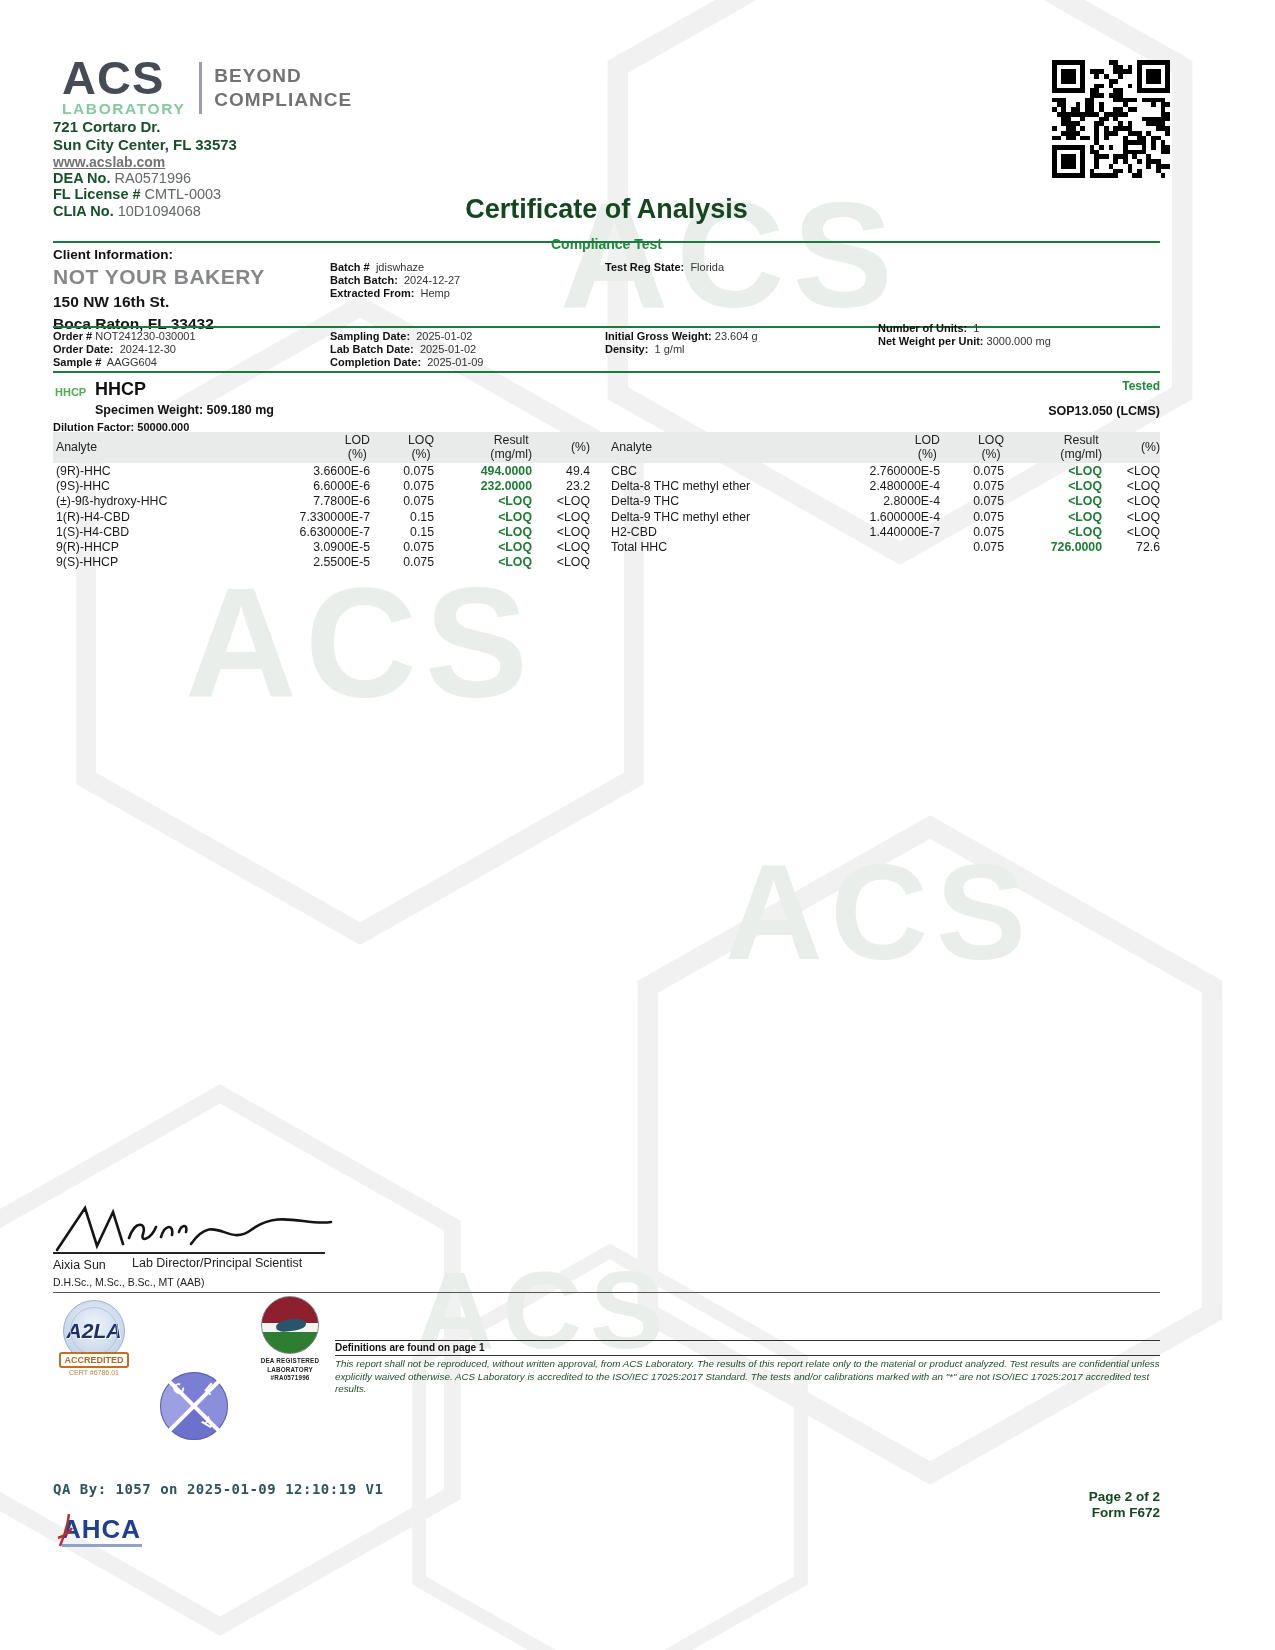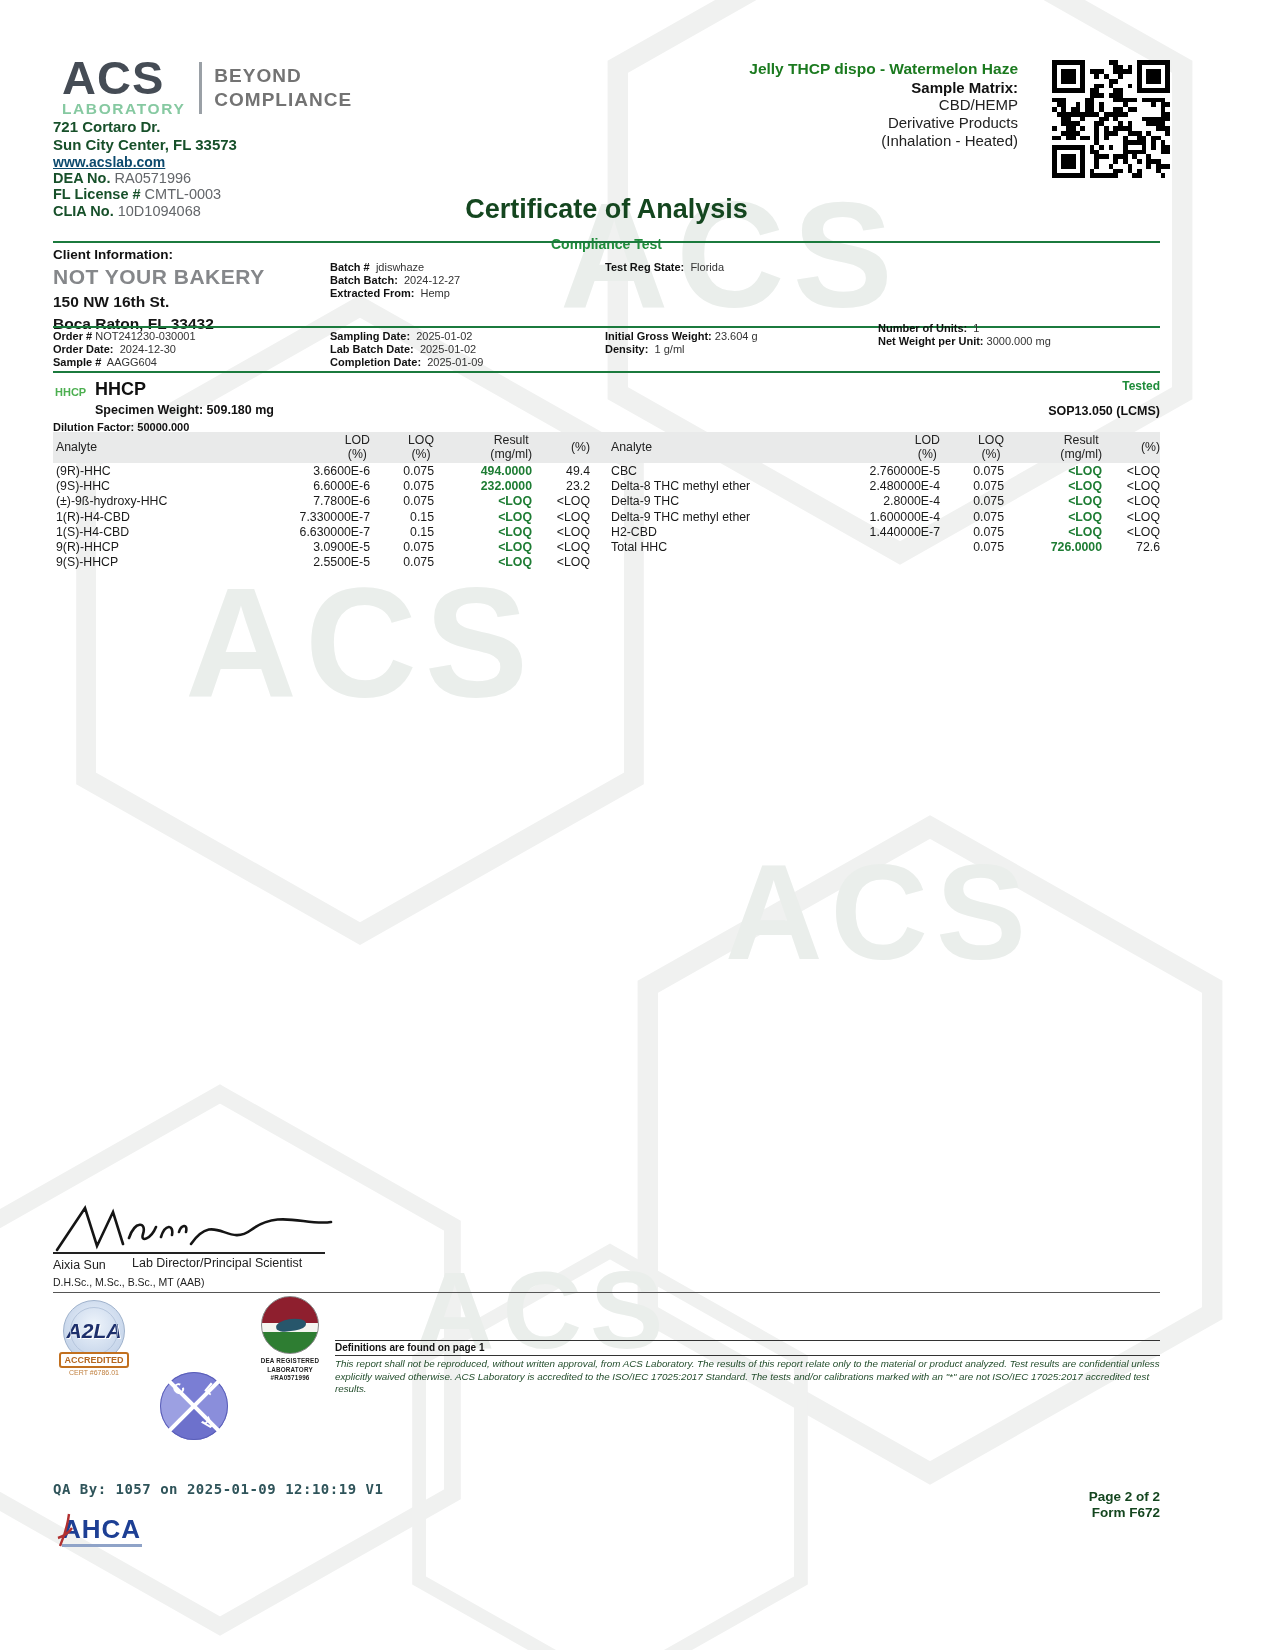--- a/index.html
+++ b/index.html
@@ -13,21 +13,21 @@
   .z { position:absolute; z-index:2; }
 
   
   .logo-row { display:flex; align-items:center; }
   .logo-acs { font-size:47px; font-weight:bold; color:#454c55; line-height:0.85; letter-spacing:1px; }
   .logo-lab { font-size:15.5px; font-weight:bold; color:#86c9a1; letter-spacing:1.6px; margin-top:2px; }
   .logo-div { width:3px; height:52px; background:#9aa0a6; margin:0 12px 0 14px; }
   .logo-tag { font-size:19px; font-weight:bold; color:#737373; letter-spacing:1px; line-height:1.25; }
 
   .lab-addr { font-size:15px; font-weight:bold; color:#17502a; line-height:1.2; }
-  .lab-site { font-size:14px; font-weight:bold; color:#0c4a6e; text-decoration:underline; }
+  .lab-site { font-size:14px; font-weight:bold; color:#737373; text-decoration:underline; }
   .lab-reg { font-size:14.5px; line-height:1.13; }
   .lab-reg .k { font-weight:bold; color:#17502a; }
   .lab-reg .v { color:#63666a; }
 
   .prod-block { text-align:right; width:420px; }
   .prod-name { font-size:15.5px; font-weight:bold; color:#1b7a1f; }
   .matrix-k { font-size:15px; font-weight:bold; color:#111; margin-top:1px; }
   .matrix-v { font-size:15px; color:#222; line-height:1.2; }
 
   .coa-title { font-size:27px; font-weight:bold; color:#14461f; text-align:center; line-height:1; }
@@ -156,27 +156,20 @@
 
   <div class="z" style="left:53px; top:118px;">
     <div class="lab-addr">721 Cortaro Dr.</div>
     <div class="lab-addr">Sun City Center, FL 33573</div>
     <div class="lab-site">www.acslab.com</div>
     <div class="lab-reg"><span class="k">DEA No.</span> <span class="v">RA0571996</span></div>
     <div class="lab-reg"><span class="k">FL License #</span> <span class="v">CMTL-0003</span></div>
     <div class="lab-reg"><span class="k">CLIA No.</span> <span class="v">10D1094068</span></div>
   </div>
 
-  <div class="z prod-block" style="left:598px; top:60px;">
-    <div class="prod-name">Jelly THCP dispo - Watermelon Haze</div>
-    <div class="matrix-k">Sample Matrix:</div>
-    <div class="matrix-v">CBD/HEMP</div>
-    <div class="matrix-v">Derivative Products</div>
-    <div class="matrix-v">(Inhalation - Heated)</div>
-  </div>
 
   <svg id="qr-svg" class="z" style="left:1052px; top:60px;" width="118" height="118" viewBox="0 0 25 25" fill="#000" shape-rendering="crispEdges">
       <rect x="12" y="0" width="1" height="1"></rect>
       <rect x="13" y="0" width="1" height="1"></rect>
       <rect x="13" y="1" width="1" height="1"></rect>
       <rect x="14" y="1" width="1" height="1"></rect>
       <rect x="16" y="1" width="1" height="1"></rect>
       <rect x="8" y="2" width="1" height="1"></rect>
       <rect x="9" y="2" width="1" height="1"></rect>
       <rect x="10" y="2" width="1" height="1"></rect>

